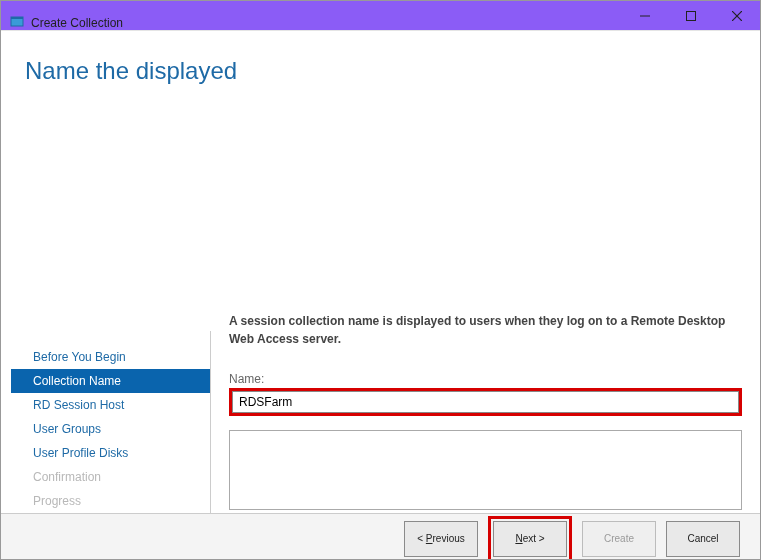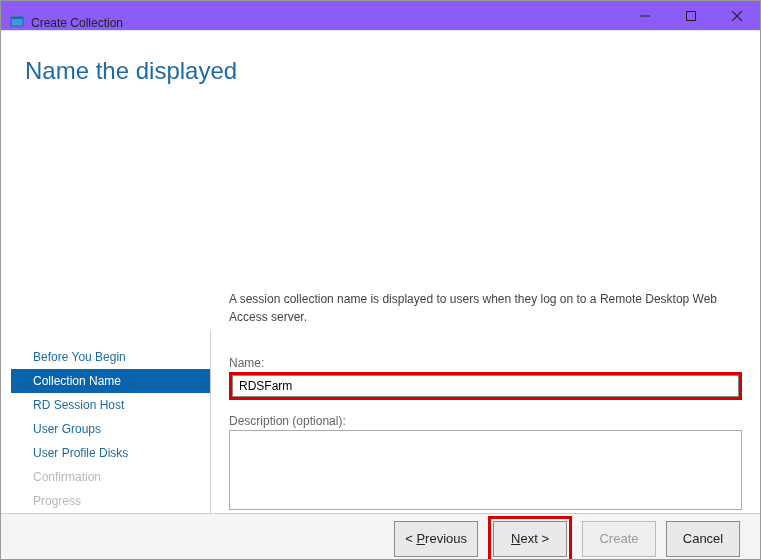--- a/index.html
+++ b/index.html
@@ -76,21 +76,22 @@
   }
 
   .main {
     flex: 1;
     padding: 14px 4px 0 4px;
   }
   .intro {
     color: #444;
     font-size: 12px;
     line-height: 1.45;
-    margin-bottom: 30px;
+    margin-bottom: 24px;
+    font-weight: bold;
   }
   .field-label {
     color: #666;
     font-size: 12px;
     margin-bottom: 2px;
   }
   .name-input-wrap {
     border: 3px solid #d60000;
     padding: 0;
     margin-bottom: 14px;
@@ -122,21 +123,21 @@
     justify-content: flex-end;
     gap: 10px;
     padding: 0 20px;
     background: #f4f4f4;
   }
   .btn {
     min-width: 74px;
     height: 36px;
     border: 1px solid #8a8a8a;
     background: #e9e9e9;
-    font-size: 13px;
+    font-size: 10px;
     font-family: inherit;
     color: #222;
     padding: 0 10px;
     cursor: pointer;
   }
   .btn:disabled {
     color: #9a9a9a;
     border-color: #bcbcbc;
     background: #efefef;
     cursor: default;
@@ -196,21 +197,20 @@
   </div>
 
   <div class="main">
     <div class="intro">A session collection name is displayed to users when they log on to a Remote Desktop Web Access server.</div>
 
     <div class="field-label">Name:</div>
     <div class="name-input-wrap">
       <input type="text" class="name-input" value="RDSFarm" style="">
     </div>
 
-    <div class="field-label">Description (optional):</div>
     <textarea class="desc-area" style=""></textarea>
   </div>
 </div>
 
 <div class="footer">
   <button class="btn">&lt; <span class="mn-letter">P</span>revious</button>
   <span class="next-wrap">
     <button class="btn"><span class="mn-letter">N</span>ext &gt;</button>
   </span>
   <button class="btn" disabled="">Create</button>

